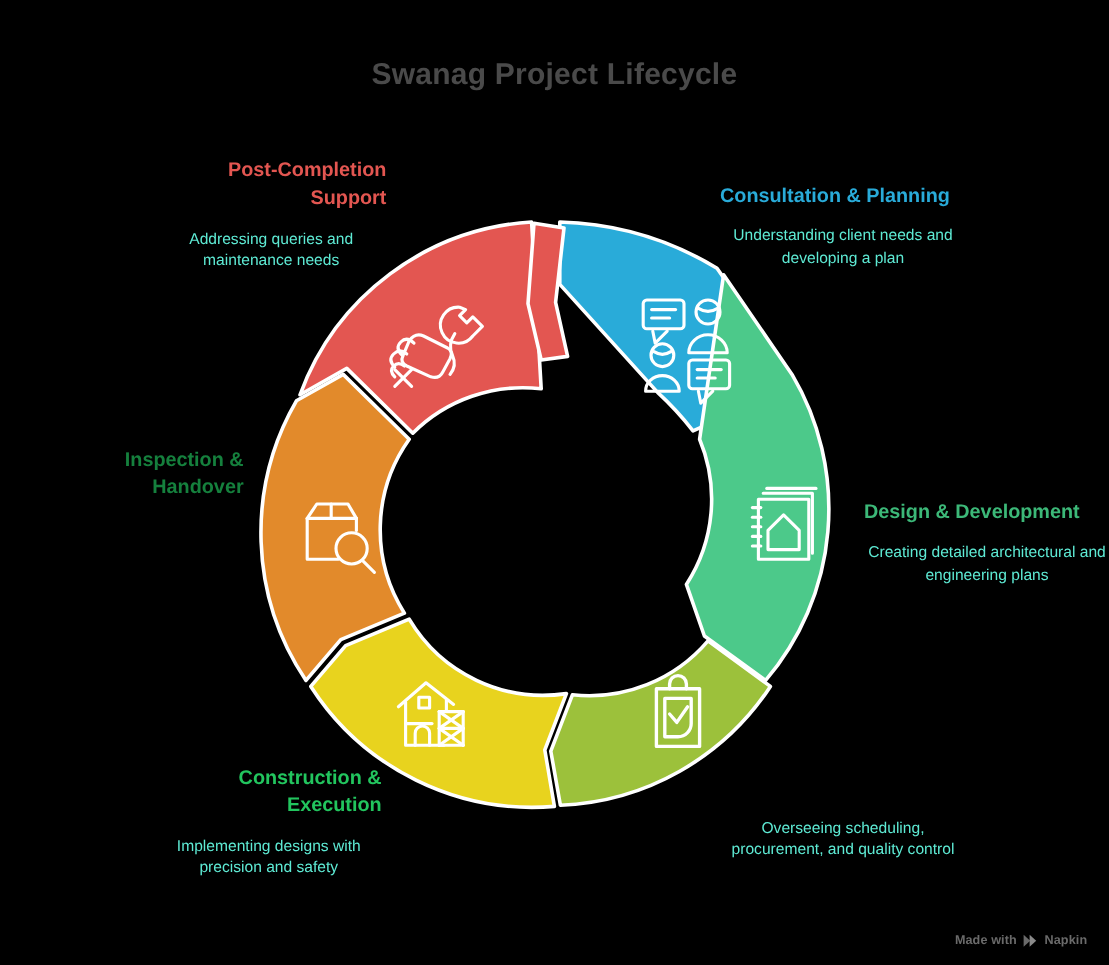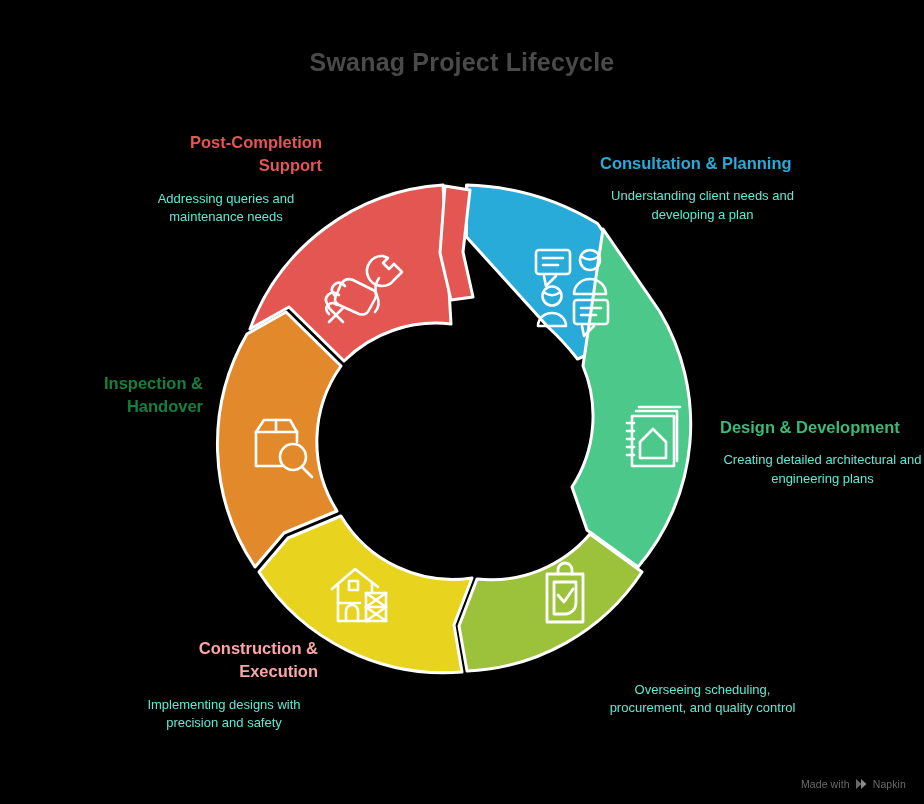--- a/index.html
+++ b/index.html
@@ -64,21 +64,21 @@
   #lb-postcomp     { left: 130px; top: 131px; width: 192px; }
 
   #footer {
     position: absolute;
     right: 18px;
     bottom: 14px;
     display: flex;
     align-items: flex-end;
     gap: 5px;
     font-size: 10.5px;
-    font-weight: normal;
+    font-weight: bold;
     color: #6a6a6a;
     letter-spacing: 0.1px;
   }
   #footer .np-logo {
     display: inline-block;
     line-height: 0;
   }
 </style>
 </head>
 <body>
@@ -242,21 +242,21 @@
   <div class="label-block align-left" id="lb-design">
     <div class="lb-title" style="color:#3CB878">Design &amp; Development</div>
     <div class="lb-desc">Creating detailed architectural and engineering plans</div>
   </div>
 
   <div class="label-block align-left" id="lb-project">
     <div class="lb-desc">Overseeing scheduling, procurement, and quality control</div>
   </div>
 
   <div class="label-block align-right" id="lb-construction">
-    <div class="lb-title" style="color:#fca5a5">Construction &amp; Execution</div>
+    <div class="lb-title" style="color:#22c55e">Construction &amp; Execution</div>
     <div class="lb-desc">Implementing designs with precision and safety</div>
   </div>
 
   <div class="label-block align-right" id="lb-inspection">
     <div class="lb-title" style="color:#15803d">Inspection &amp; Handover</div>
   </div>
 
   <div class="label-block align-right" id="lb-postcomp">
     <div class="lb-title" style="color:#E35651">Post-Completion Support</div>
     <div class="lb-desc">Addressing queries and maintenance needs</div>

